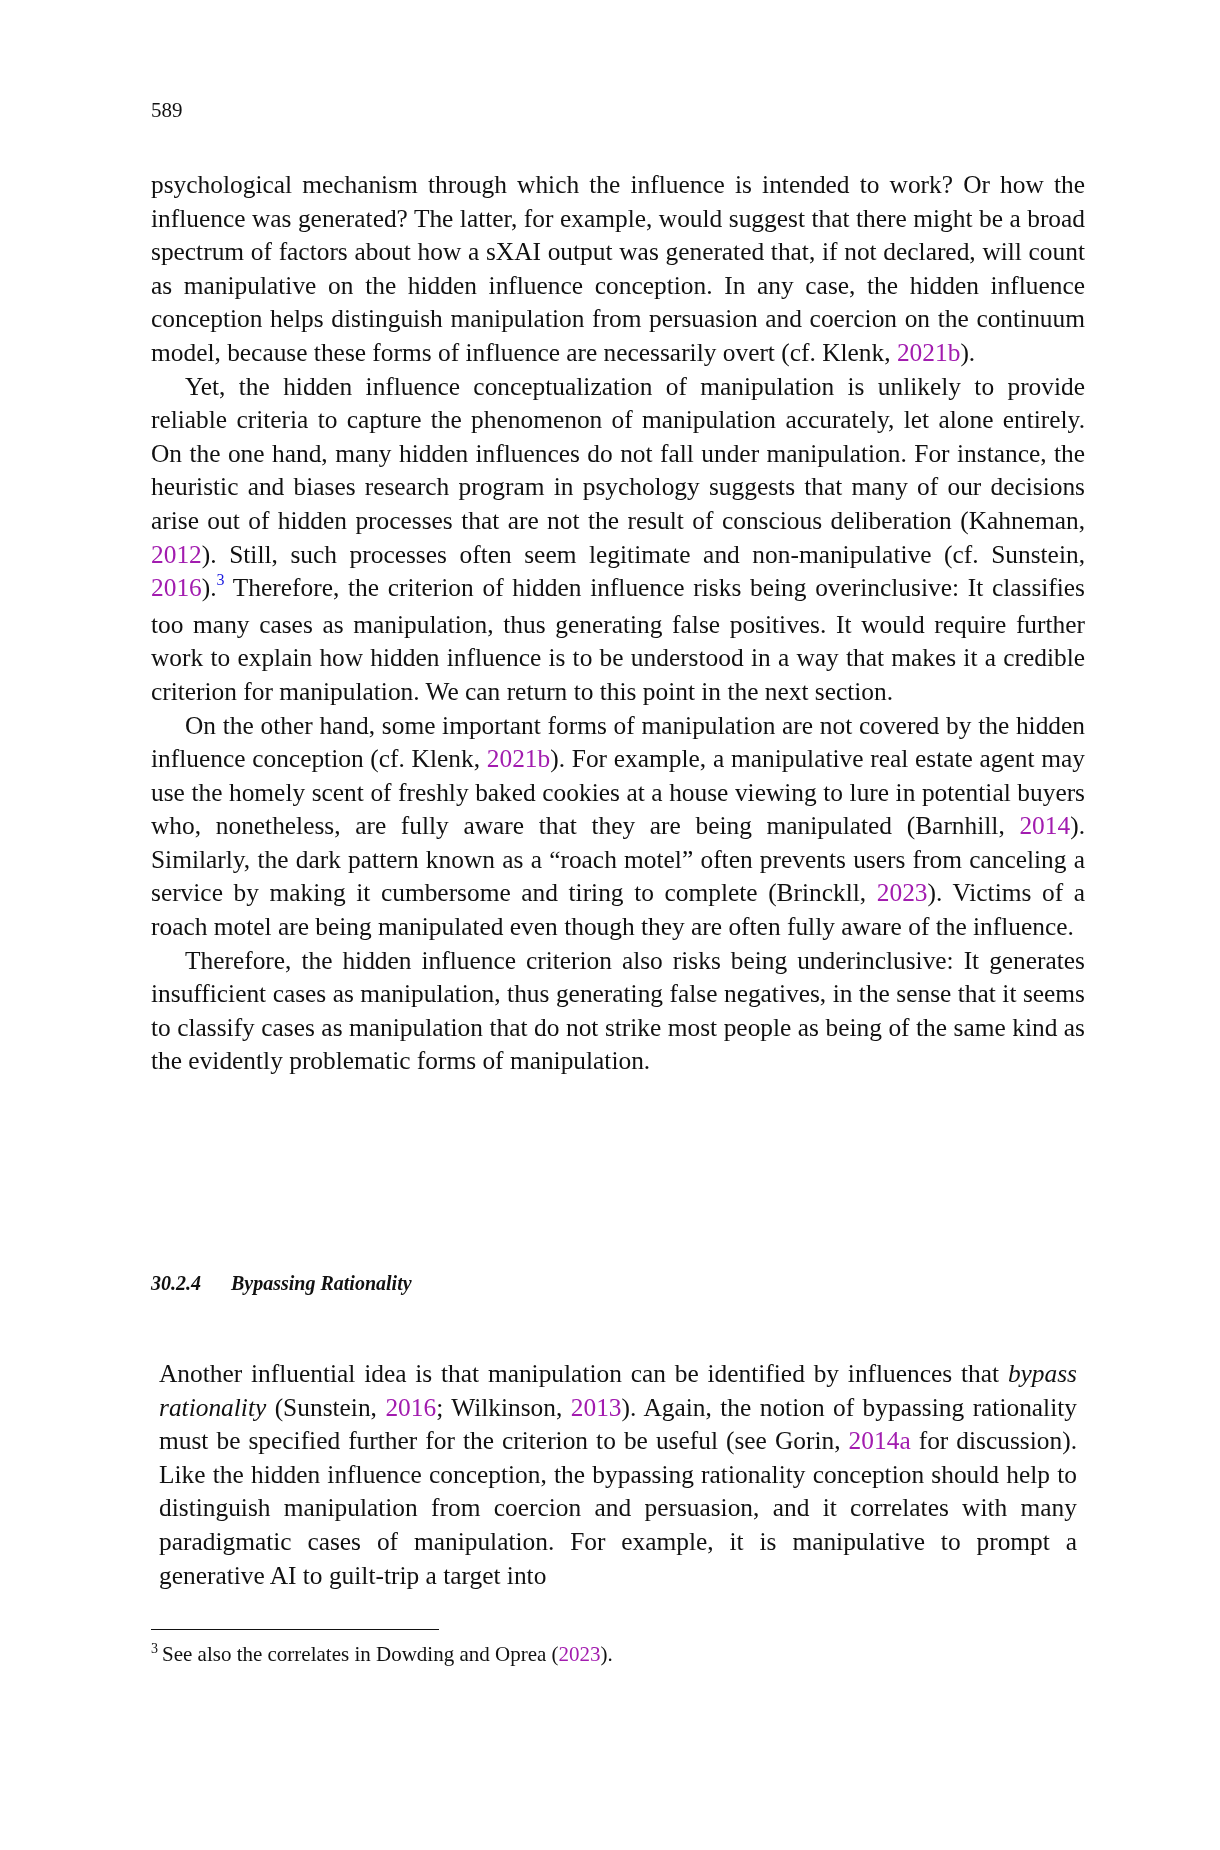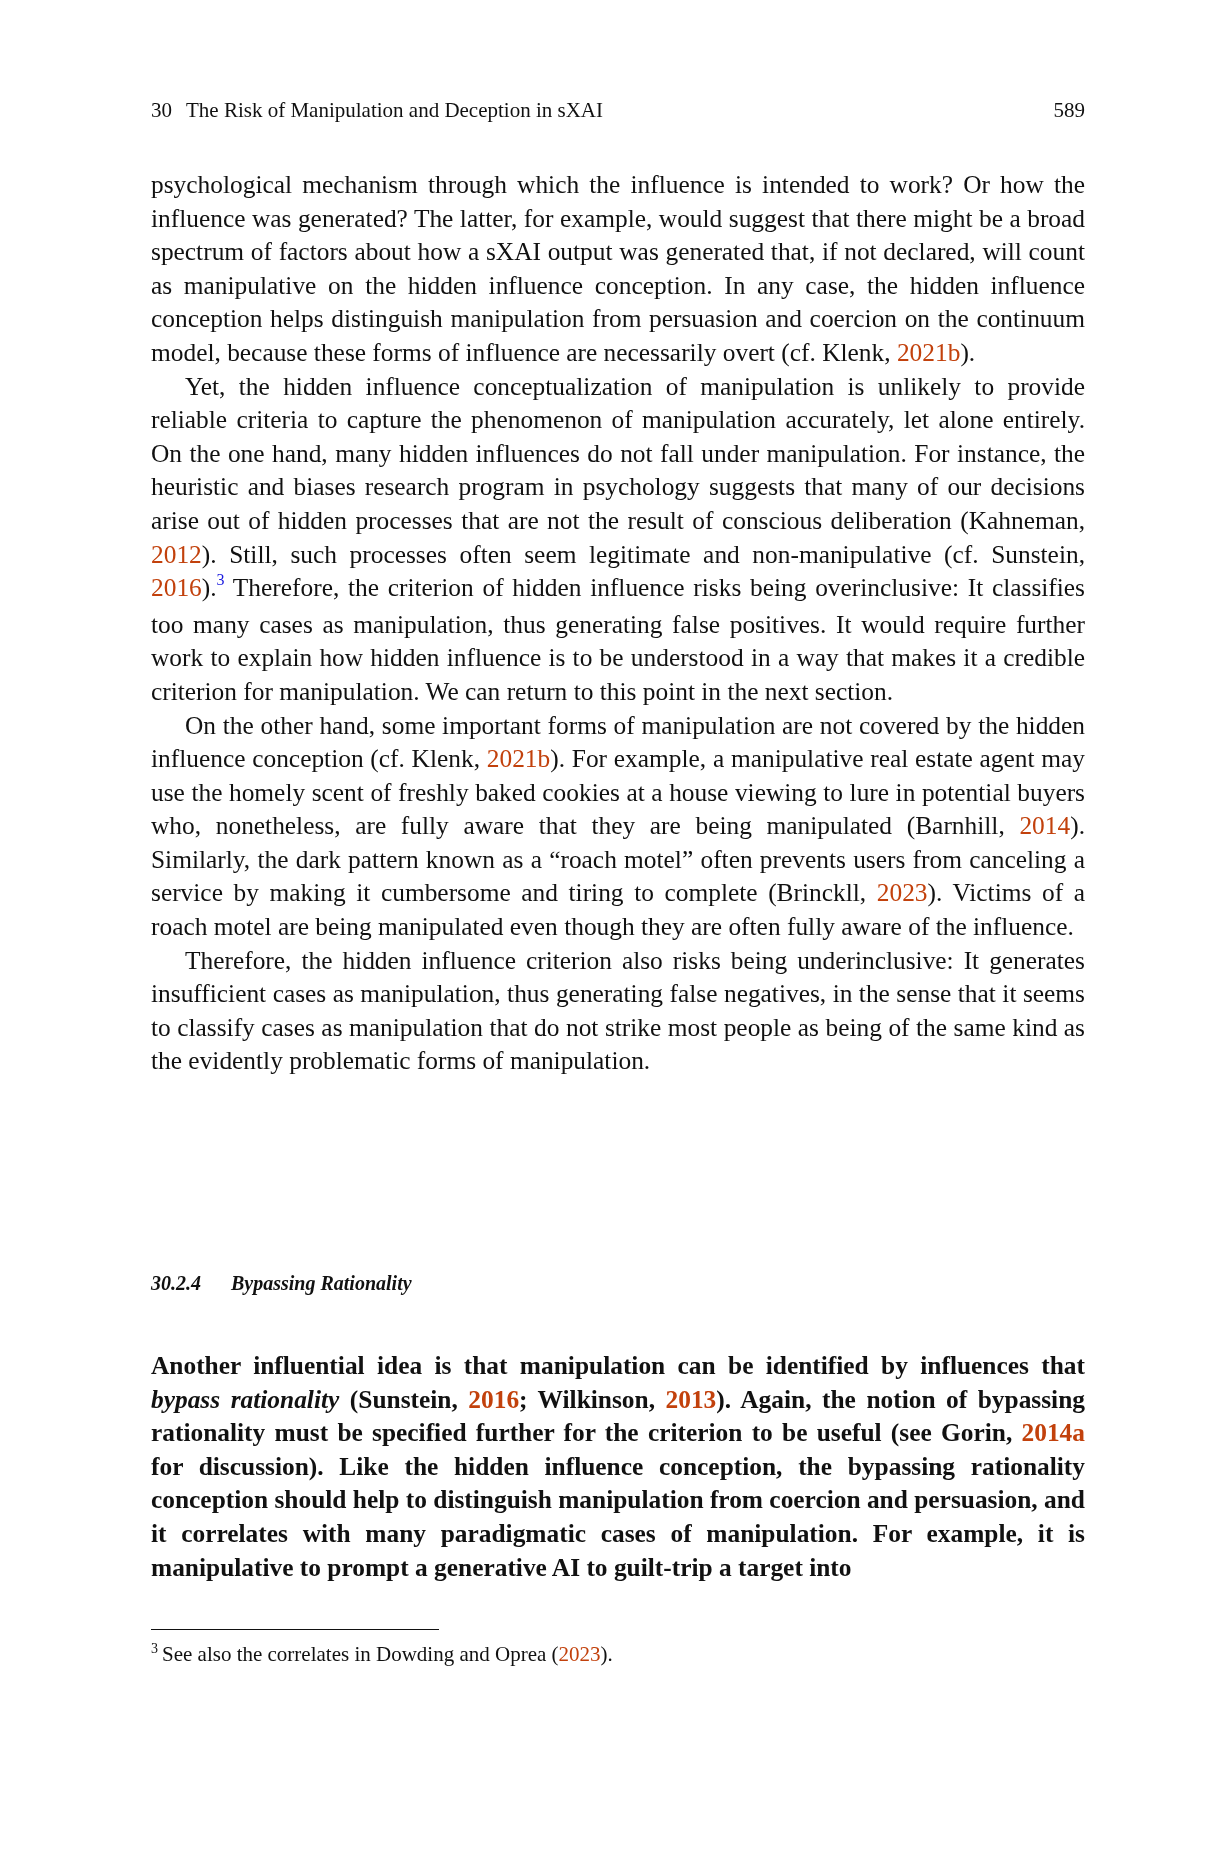--- a/index.html
+++ b/index.html
@@ -41,21 +41,21 @@
       line-height: 33.6px;
       text-align: justify;
       hyphens: none;
     }
     .body-text p {
       margin: 0;
       text-indent: 34px;
     }
     .body-text p.noindent { text-indent: 0; }
     a.cite {
-      color: #c2410c;
+      color: #a21caf;
       text-decoration: none;
     }
     sup.fn-ref {
       font-size: 16px;
       vertical-align: 0;
       position: relative;
       top: -11px;
       color: #1a1adf;
     }
     .section-heading {
@@ -70,21 +70,21 @@
     .section-heading .sec-num { margin-right: 30px; }
     .section-body {
       position: absolute;
       top: 1349px;
       left: 0;
       width: 934px;
       font-size: 25.4px;
       line-height: 33.6px;
       text-align: justify;
     }
-    .section-body p { margin: 0; font-weight: bold; }
+    .section-body p { margin: 8px; }
     .footnote-rule {
       position: absolute;
       top: 1629px;
       left: 0;
       width: 288px;
       height: 0;
       border-top: 1.3px solid #111;
     }
     .footnote {
       position: absolute;
@@ -100,23 +100,20 @@
       vertical-align: 0;
       margin-right: 4px;
     }
   </style>
 </head>
 <body>
 
 <div class="page">
 
   <div class="running-head">
-    <span>
-      <span class="chap-num">30</span><span>The Risk of Manipulation and Deception in sXAI</span>
-    </span>
     <span>589</span>
   </div>
 
   <div class="body-text">
     <p class="noindent"><span>psychological mechanism through which the influence is intended to work? Or how the influence was generated? The latter, for example, would suggest that there might be a broad spectrum of factors about how a sXAI output was generated that, if not declared, will count as manipulative on the hidden influence conception. In any case, the hidden influence conception helps distinguish manipulation from persuasion and coercion on the continuum model, because these forms of influence are necessarily overt (cf. Klenk, </span><a class="cite">2021b</a><span>).</span></p>
     <p><span>Yet, the hidden influence conceptualization of manipulation is unlikely to provide reliable criteria to capture the phenomenon of manipulation accurately, let alone entirely. On the one hand, many hidden influences do not fall under manipulation. For instance, the heuristic and biases research program in psychology suggests that many of our decisions arise out of hidden processes that are not the result of conscious deliberation (Kahneman, </span><a class="cite">2012</a><span>). Still, such processes often seem legitimate and non-manipulative (cf. Sunstein, </span><a class="cite">2016</a><span>).</span><sup class="fn-ref">3</sup><span> Therefore, the criterion of hidden influence risks being overinclusive: It classifies too many cases as manipulation, thus generating false positives. It would require further work to explain how hidden influence is to be understood in a way that makes it a credible criterion for manipulation. We can return to this point in the next section.</span></p>
     <p><span>On the other hand, some important forms of manipulation are not covered by the hidden influence conception (cf. Klenk, </span><a class="cite">2021b</a><span>). For example, a manipulative real estate agent may use the homely scent of freshly baked cookies at a house viewing to lure in potential buyers who, nonetheless, are fully aware that they are being manipulated (Barnhill, </span><a class="cite">2014</a><span>). Similarly, the dark pattern known as a “roach motel” often prevents users from canceling a service by making it cumbersome and tiring to complete (Brinckll, </span><a class="cite">2023</a><span>). Victims of a roach motel are being manipulated even though they are often fully aware of the influence.</span></p>
     <p><span>Therefore, the hidden influence criterion also risks being underinclusive: It generates insufficient cases as manipulation, thus generating false negatives, in the sense that it seems to classify cases as manipulation that do not strike most people as being of the same kind as the evidently problematic forms of manipulation.</span></p>
   </div>
 

